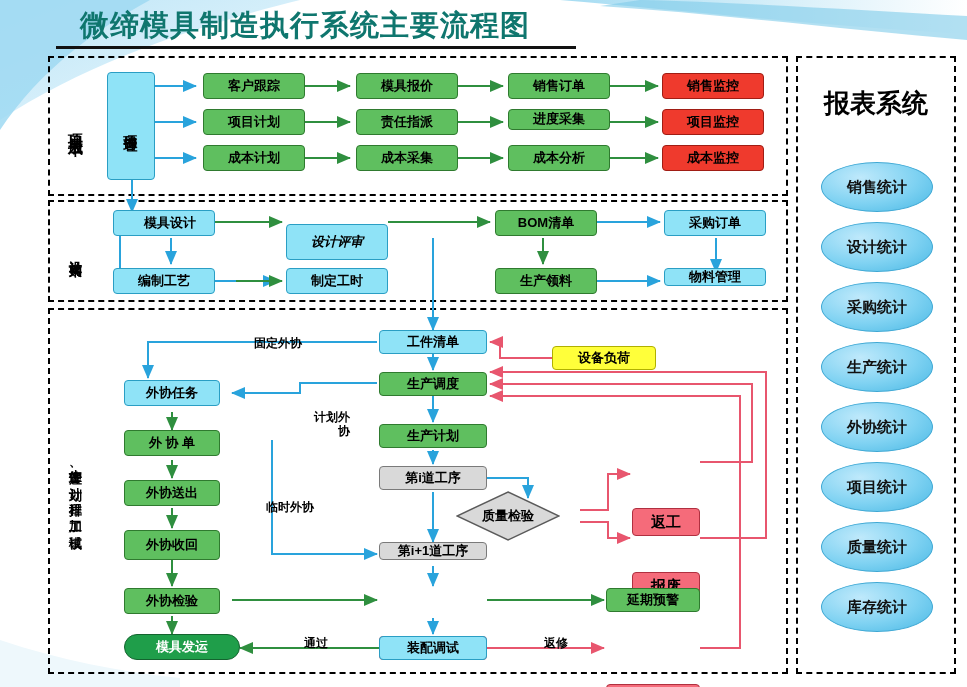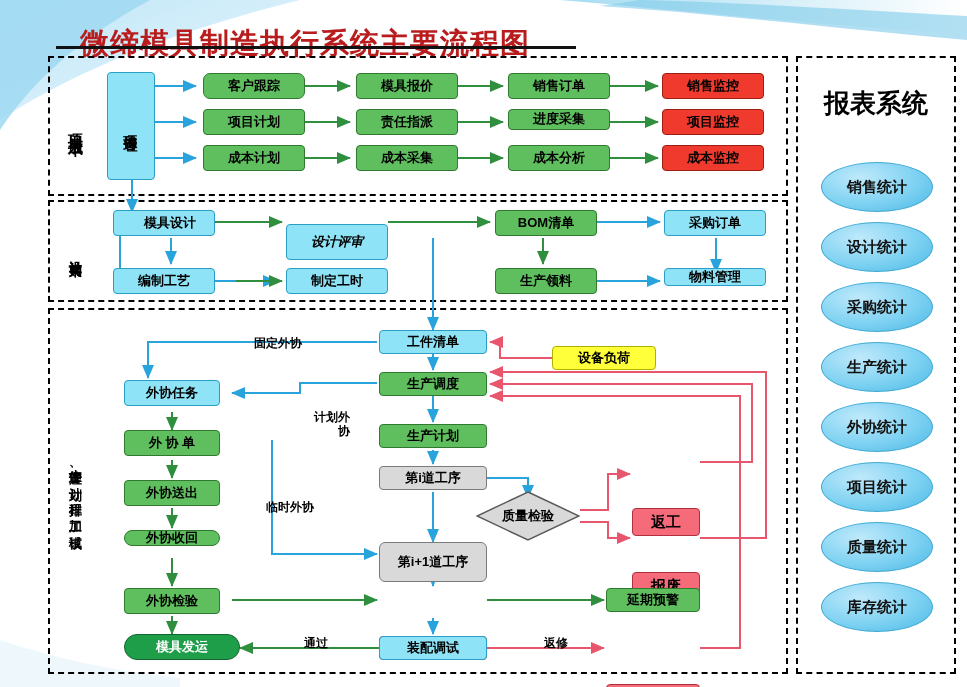--- a/index.html
+++ b/index.html
@@ -6,23 +6,22 @@
   body{
     width:967px;height:687px;position:relative;overflow:hidden;
     background:#ffffff;
     font-family:"Liberation Sans","DejaVu Sans",sans-serif;
   }
   
   .bg-swoosh{position:absolute;left:0;top:0;width:967px;height:687px;pointer-events:none;}
   
   .title{
     position:absolute;left:80px;top:6px;width:520px;height:40px;
-    font-size:29px;font-weight:bold;color:#b91c1c;letter-spacing:1px;
+    font-size:29px;font-weight:bold;color:#0f766e;letter-spacing:1px;
     white-space:nowrap;
-    margin-top:18px;
   }
   .title-rule{position:absolute;left:56px;top:46px;width:520px;height:3px;background:#111;}
   
   .frame{position:absolute;border:2px dashed #000;box-sizing:border-box;}
   
   .node{
     position:absolute;box-sizing:border-box;border:1px solid #2b2b2b;
     display:flex;align-items:center;justify-content:center;text-align:center;
     font-size:13px;color:#000;font-weight:bold;line-height:1.15;
   }
@@ -193,21 +192,21 @@
     <path d="M272,440 L272,554 L377,554" stroke="#29a3dc" marker-end="url(#ablue)"></path>
 
     <path d="M232,600 L377,600" stroke="#2f8f3f" marker-end="url(#agreen)"></path>
   </g>
 </svg>
 
 <div class="vlabel" style="left:60px;top:72px;width:30px;height:110px;">项目与成本</div>
 
 <div class="node cyan rounded" style="left:107px;top:72px;width:48px;height:108px;font-size:14px;writing-mode:vertical-rl;text-orientation:upright;letter-spacing:1px;">项目管理</div>
 
-<div class="node green rounded" style="left:203px;top:73px;width:102px;height:26px;border-radius:7px;">客户跟踪</div>
+<div class="node green rounded" style="left:203px;top:73px;width:102px;height:26px;">客户跟踪</div>
 <div class="node green rounded" style="left:356px;top:73px;width:102px;height:26px;">模具报价</div>
 <div class="node green rounded" style="left:508px;top:73px;width:102px;height:26px;">销售订单</div>
 <div class="node red rounded" style="left:662px;top:73px;width:102px;height:26px;">销售监控</div>
 
 <div class="node green rounded" style="left:203px;top:109px;width:102px;height:26px;">项目计划</div>
 <div class="node green rounded" style="left:356px;top:109px;width:102px;height:26px;">责任指派</div>
 <div class="node green rounded" style="left:508px;top:109px;width:102px;height:21px;">进度采集</div>
 <div class="node red rounded" style="left:662px;top:109px;width:102px;height:26px;">项目监控</div>
 
 <div class="node green rounded" style="left:203px;top:145px;width:102px;height:26px;">成本计划</div>
@@ -226,38 +225,38 @@
 <div class="node cyan rounded" style="left:286px;top:268px;width:102px;height:26px;">制定工时</div>
 <div class="node green rounded" style="left:495px;top:268px;width:102px;height:26px;">生产领料</div>
 <div class="node cyan rounded" style="left:664px;top:268px;width:102px;height:18px;">物料管理</div>
 
 <div class="vlabel small" style="left:62px;top:318px;width:26px;height:350px;">生产管理、计划、排程、加工、试模</div>
 
 <div class="node cyan rounded" style="left:379px;top:330px;width:108px;height:24px;">工件清单</div>
 <div class="node green rounded" style="left:379px;top:372px;width:108px;height:24px;">生产调度</div>
 <div class="node green rounded" style="left:379px;top:424px;width:108px;height:24px;">生产计划</div>
 <div class="node gray rounded" style="left:379px;top:466px;width:108px;height:24px;">第i道工序</div>
-<div class="node gray rounded" style="left:379px;top:542px;width:108px;height:40px;border-radius:6px;">第i+1道工序</div>
+<div class="node gray rounded" style="left:379px;top:542px;width:108px;height:18px;">第i+1道工序</div>
 <div class="node pink rounded" style="left:379px;top:588px;width:108px;height:24px;">进度监控</div>
 <div class="node cyan rounded" style="left:379px;top:636px;width:108px;height:24px;">装配调试</div>
 
 <div class="node cyan rounded" style="left:124px;top:380px;width:96px;height:26px;">外协任务</div>
 <div class="node green rounded" style="left:124px;top:430px;width:96px;height:26px;">外 协 单</div>
 <div class="node green rounded" style="left:124px;top:480px;width:96px;height:26px;">外协送出</div>
-<div class="node green rounded" style="left:124px;top:530px;width:96px;height:16px;border-radius:10px;">外协收回</div>
+<div class="node green rounded" style="left:124px;top:530px;width:96px;height:30px;">外协收回</div>
 <div class="node green rounded" style="left:124px;top:588px;width:96px;height:26px;">外协检验</div>
 <div class="node darkgreen" style="left:124px;top:634px;width:116px;height:26px;">模具发运</div>
 
 <div class="node yellow rounded" style="left:552px;top:346px;width:104px;height:24px;">设备负荷</div>
 <div class="node pink rounded" style="left:632px;top:460px;width:68px;height:28px;font-size:15px;">返工</div>
 <div class="node pink rounded" style="left:632px;top:524px;width:68px;height:28px;font-size:15px;">报废</div>
 <div class="node green rounded" style="left:606px;top:588px;width:94px;height:24px;">延期预警</div>
 <div class="node pink rounded" style="left:606px;top:636px;width:94px;height:24px;">修模工艺</div>
 
-<div class="diamond" style="left:476px;top:491px;justify-content:center;">
+<div class="diamond" style="left:456px;top:491px;justify-content:center;">
   <svg class="dshape" viewBox="0 0 104 50">
     <polygon points="52,1 103,25 52,49 1,25" fill="#d9d9d9" stroke="#5a5a5a" stroke-width="1.5"></polygon>
   </svg>
   <span class="dtext">质量检验</span>
 </div>
 
 <div class="flabel" style="left:226px;top:336px;width:76px;">固定外协</div>
 <div class="flabel" style="left:306px;top:410px;width:44px;">计划外协</div>
 <div class="flabel" style="left:238px;top:500px;width:76px;">临时外协</div>
 <div class="flabel" style="left:282px;top:636px;width:46px;">通过</div>

